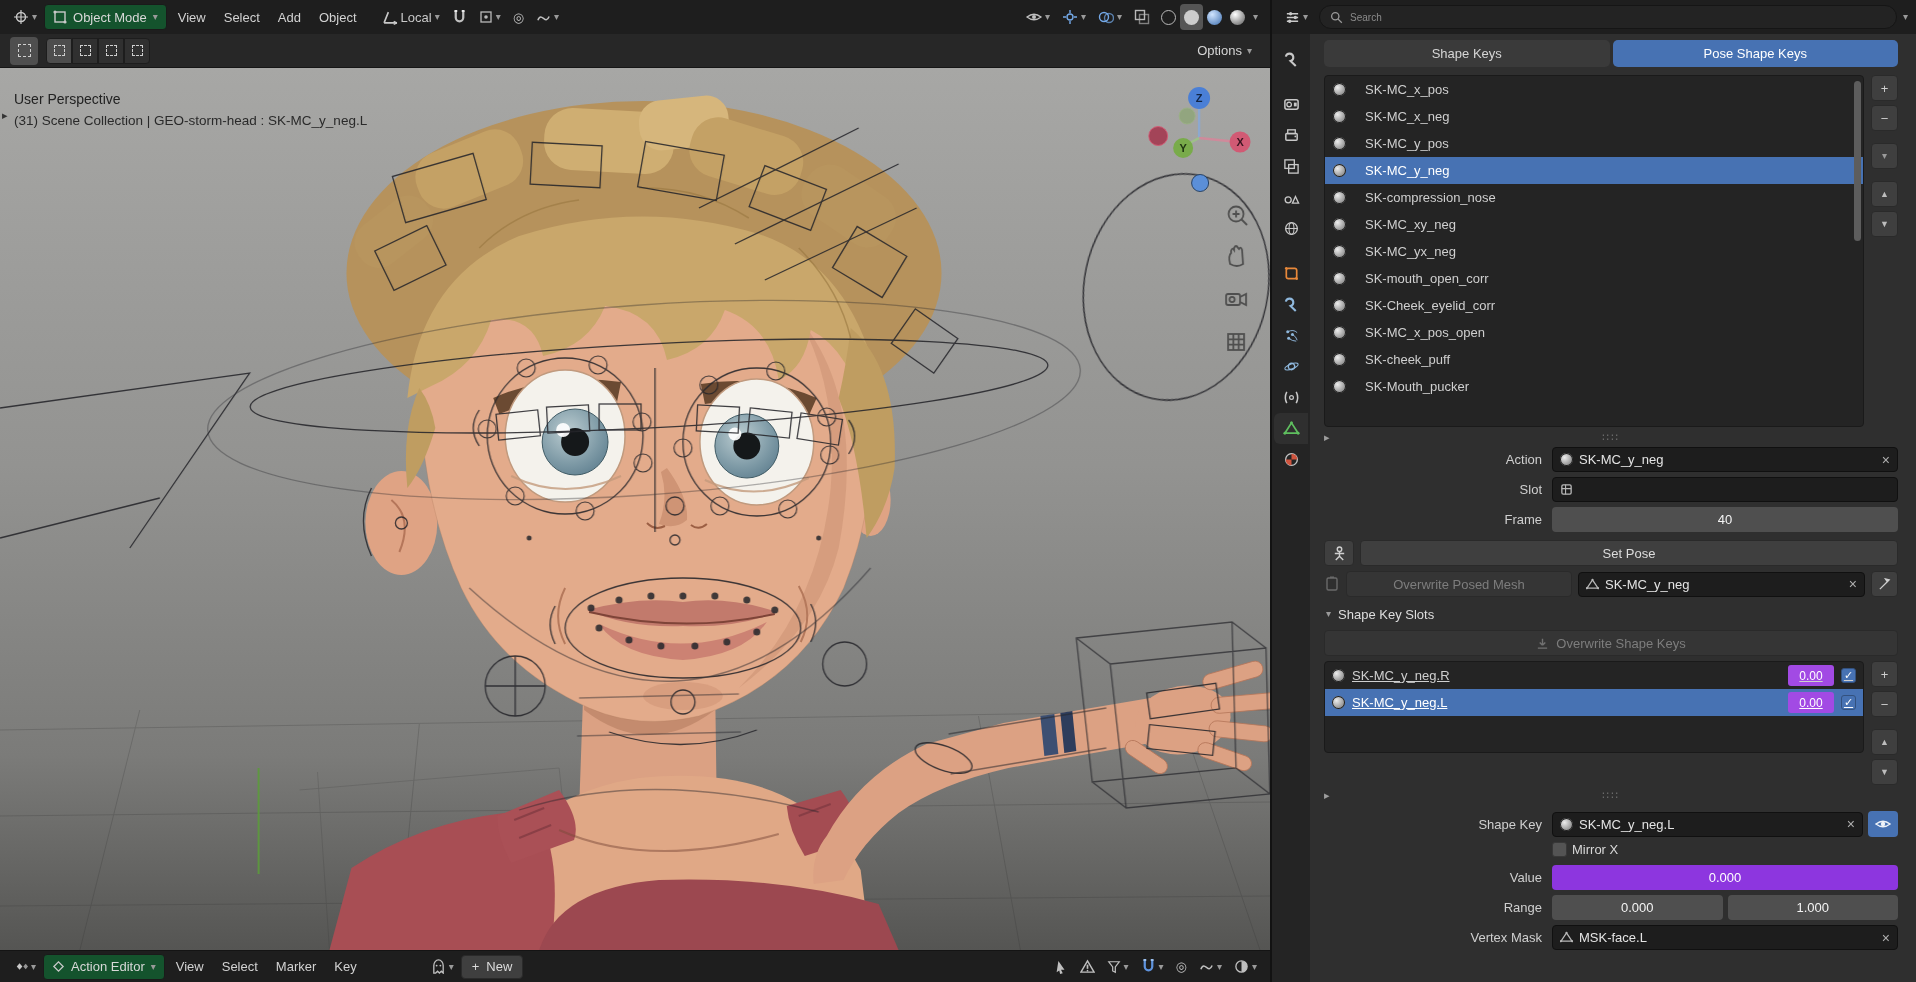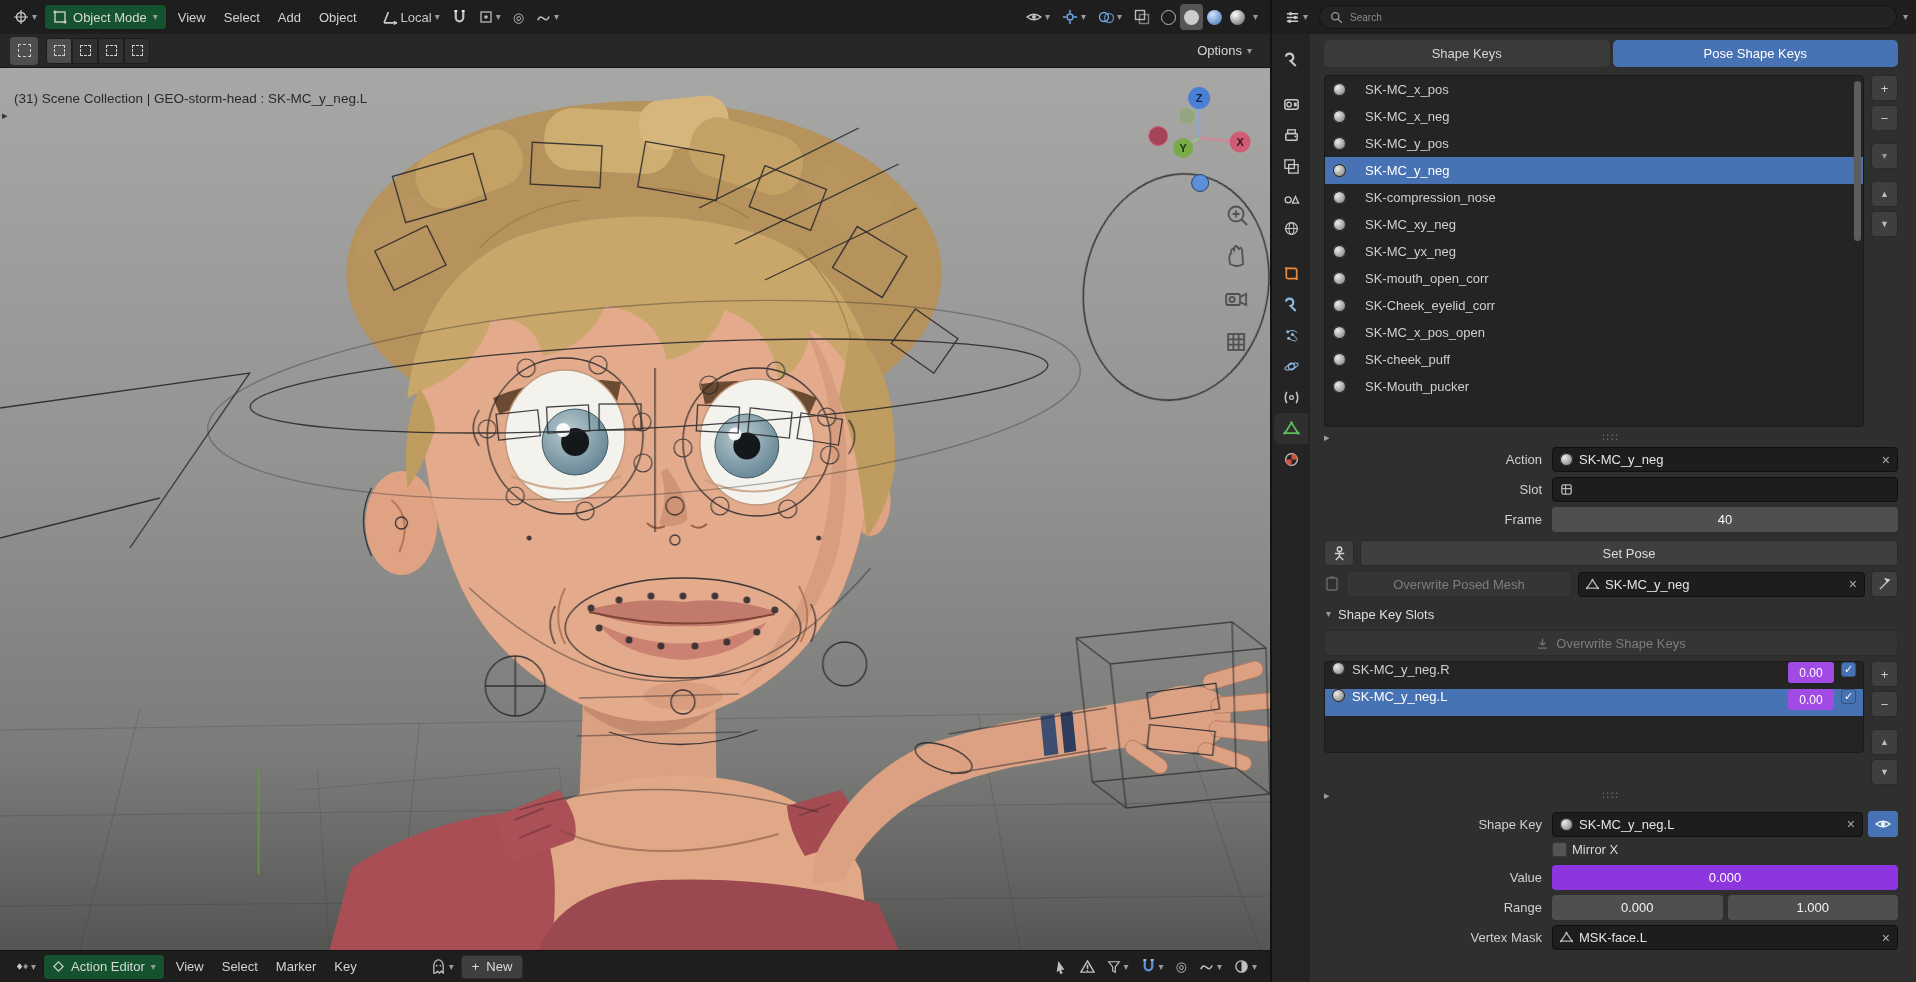--- a/index.html
+++ b/index.html
@@ -88,21 +88,21 @@
   .numfield { background:#4f4f4f; border-radius:4px; height:25px; flex:1; display:flex; align-items:center; justify-content:center; color:#f4f4f4; }
   .slider { background:#8d36df; border-radius:4px; height:25px; flex:1; display:flex; align-items:center; justify-content:center; color:#ffffff; }
   .btn { background:#3f3f3f; border:1px solid #2a2a2a; border-radius:4px; height:26px;
          display:flex; align-items:center; justify-content:center; gap:7px; color:#dcdcdc; padding:0 10px; }
   .btn.disabled { color:#7d7d7d; background:#353535; }
   .btn.wide { flex:1; }
   .icon26 { width:30px; flex:none; padding:0; }
   .w230 { width:226px; flex:none; }
   .sect { display:flex; align-items:center; gap:7px; height:22px; margin:6px 0 5px 2px; color:#dedede; }
   .slotlist { flex:1; background:#242424; border:1px solid #1a1a1a; border-radius:4px; height:92px; overflow:hidden; }
-  .srow { height:27px; display:flex; gap:7px; padding:0 7px; color:#cfcfcf; }
+  .srow { height:27px; display:flex; align-items:center; gap:7px; padding:0 7px; color:#cfcfcf;text-decoration:underline; }
   .srow.selected { background:#4772b3; color:#fff; }
   .pill { min-width:46px; height:21px; background:#a24ae4; border-radius:3px; color:#fff;
           display:flex; align-items:center; justify-content:center; font-size:12px; flex:none; }
   .cb { width:15px; height:15px; border-radius:3px; background:#545454; border:1px solid #383838; flex:none;
         display:flex; align-items:center; justify-content:center; color:#fff; font-size:11px; }
   .cb.on { background:#4772b3; border-color:#33517e; }
   .eyebtn { width:30px; height:26px; background:#4772b3; border-radius:4px; display:flex; align-items:center; justify-content:center; flex:none; }
   .mlauto { margin-left:auto; }
   .glyph { line-height:1; }
 </style>
@@ -439,20 +439,21 @@
             <path d="M1242 229 L1248 226 L1248 237 L1242 234"></path>
           </g>
           <g>
             <rect x="1230" y="266" width="16" height="16"></rect>
               <path d="M1235.3 266 v16 M1240.6 266 v16 M1230 271.3 h16 M1230 276.6 h16"></path>
           </g>
         </g>
       </svg>
 
       <div class="vp-overlay">
+        <div>User Perspective</div>
         <div class="crumb">(31) Scene Collection | GEO-storm-head : SK-MC_y_neg.L</div>
       </div>
       <div class="vp-chev glyph">▸</div>
     </div>
 
     <div class="ds-header">
       <div class="ibtn">
         <svg width="15" height="15" viewBox="-8 -8 16 16">
             <path d="M-4 0 L-1 -3.5 L2 0 L-1 3.5 Z" fill="#c9c9c9"></path>
             <path d="M3 0 L5.5 -3 L8 0 L5.5 3 Z" fill="#c9c9c9" opacity=".7"></path>

